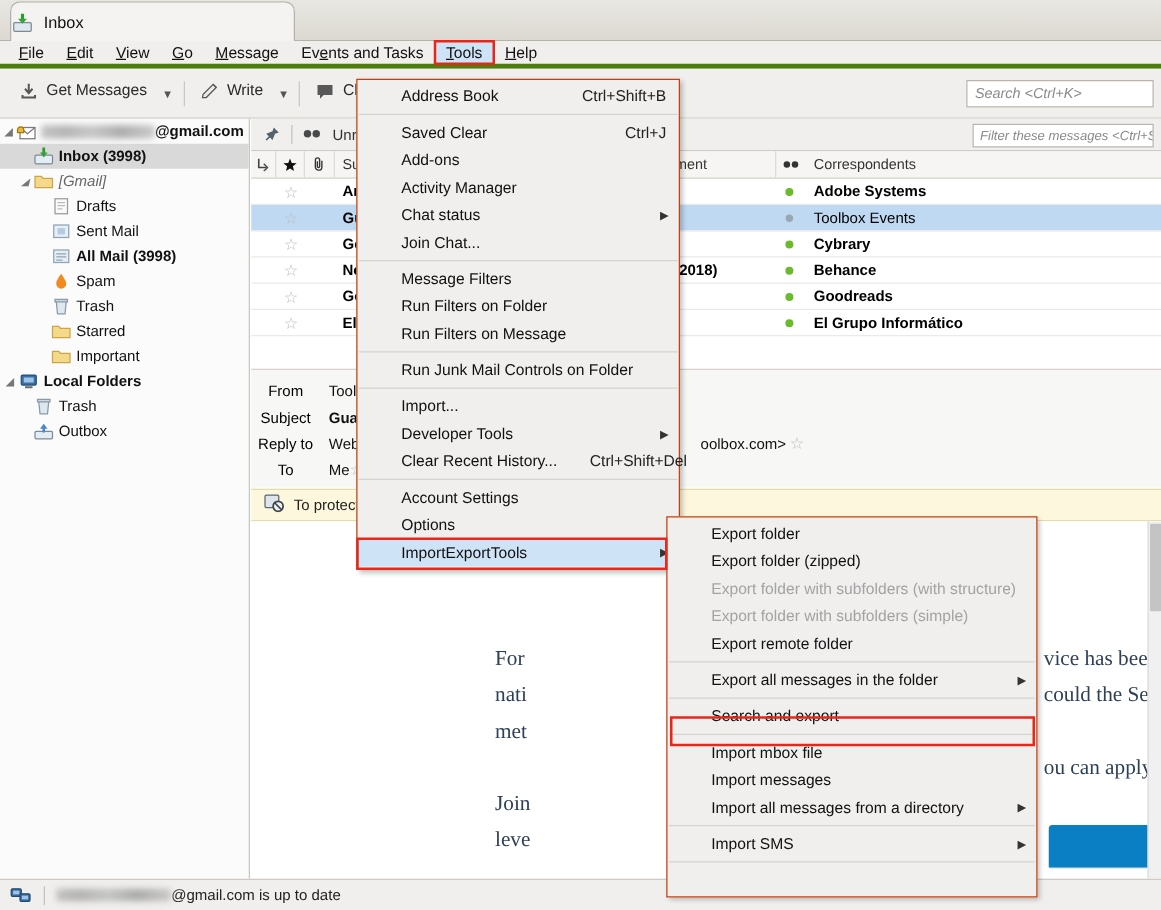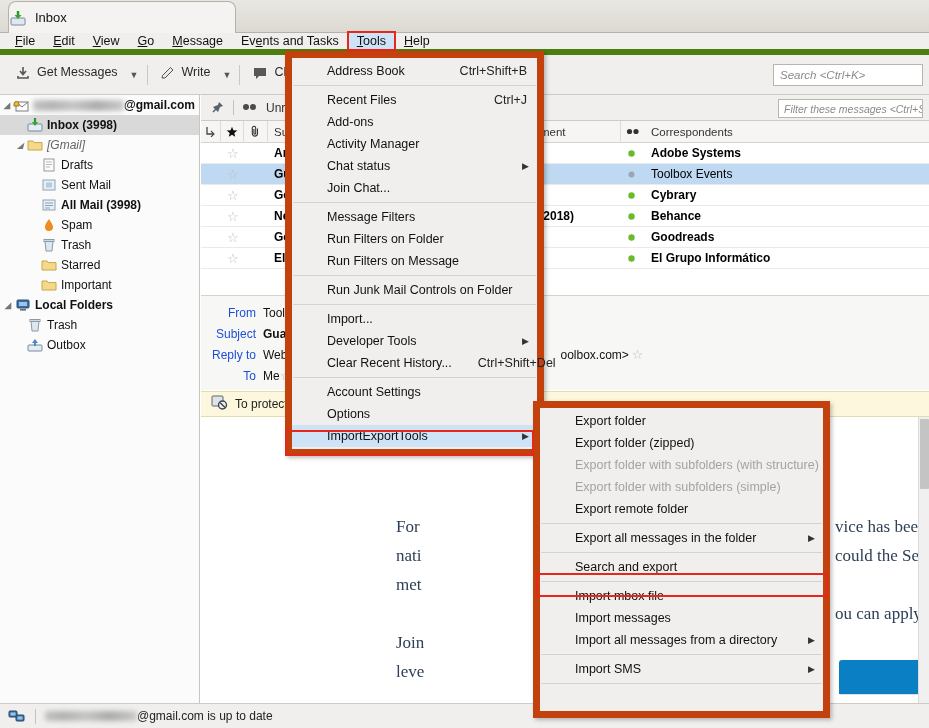--- a/index.html
+++ b/index.html
@@ -28,21 +28,21 @@
     border-radius: 8px 8px 0 0;
     display: flex; align-items: center; gap: 8px;
   }
   .tab-label { font-size: 13px; color: #111; }
   .tab-ico { width: 18px; height: 18px; position: relative; }
 
   
   .menubar {
     position: absolute; left: 0; top: 33px; width: 929px; height: 22px;
     background: #f0efed;
-    border-bottom: 6px solid #4d7c0f;
+    border-bottom: 4px solid #4d7c0f;
     display: flex; align-items: center; padding-left: 6px;
     font-size: 12.5px;
   }
   .menubar .mi {
     padding: 2px 9px; cursor: default; color: #111; white-space: nowrap;
   }
   .menubar .mi.active {
     background: #cfe3f7;
     outline: 2px solid #e8271b;
     outline-offset: -1px;
@@ -126,21 +126,21 @@
            overflow: hidden; white-space: nowrap; }
   .star { color: #bdbdbd; font-size: 13px; }
 
   
   .msghdr {
     position: absolute; left: 201px; top: 295px; right: 0; height: 95px;
     background: #f7f7f5; border-top: 1px solid #d6d3cc;
     font-size: 12px; padding: 6px 0 0 0;
   }
   .hrow { display: flex; height: 21px; align-items: center; }
-  .hlbl { width: 62px; text-align: right; color: #1d4ed8; padding-right: 7px; }
+  .hlbl { width: 62px; text-align: center; color: #000000; padding-right: 7px; }
   .hval { color: #111; overflow: hidden; white-space: nowrap; }
   .hval.b { font-weight: bold; }
 
   
   .notif {
     position: absolute; left: 201px; top: 391px; right: 0; height: 26px;
     background: #fdf8dd; border-top: 1px solid #e3dcae; border-bottom: 1px solid #e3dcae;
     display: flex; align-items: center; gap: 7px; padding-left: 10px;
     font-size: 12px; color: #222;
   }
@@ -175,23 +175,23 @@
     position: absolute; left: 0; bottom: 0; width: 929px; height: 25px;
     background: #f0efed; border-top: 1px solid #cfcbc4;
     display: flex; align-items: center; gap: 9px; padding-left: 8px;
     font-size: 12px; color: #222;
   }
   .statusbar .sb-ico { width: 18px; height: 16px; position: relative; }
 
   
   .menu {
     position: absolute; background: #f0efee;
-    border: 7px solid #c2410c;
+    border: 1px solid #c2410c;
     box-shadow: 2px 2px 4px rgba(0,0,0,.25);
-    padding: 2px 0; z-index: 50;
+    padding: 2px 0; z-index: 50; margin-top: 12px;
   }
   .menu .row {
     height: 22px; display: flex; align-items: center;
     padding: 0 10px 0 35px; font-size: 12.5px; color: #111;
     position: relative; white-space: nowrap;
   }
   .menu .row.disabled { color: #a3a3a3; }
   .menu .row.hl { background: #cfe3f7; }
   .menu .row .acc {
     margin-left: auto; padding-left: 26px; color: #222; font-size: 12.5px;
@@ -626,21 +626,21 @@
     </span>
   </div>
 
   <div class="menu" id="toolsMenu">
     <div class="row">
       <span>Address Book</span>
       <span class="acc">Ctrl+Shift+B</span>
     </div>
     <div class="sep"></div>
     <div class="row">
-      <span>Recent Files</span>
+      <span>Saved Clear</span>
       <span class="acc">Ctrl+J</span>
     </div>
     <div class="row">
       <span>Add-ons</span>
     </div>
     <div class="row">
       <span>Activity Manager</span>
     </div>
     <div class="row">
       <span>Chat status</span>

